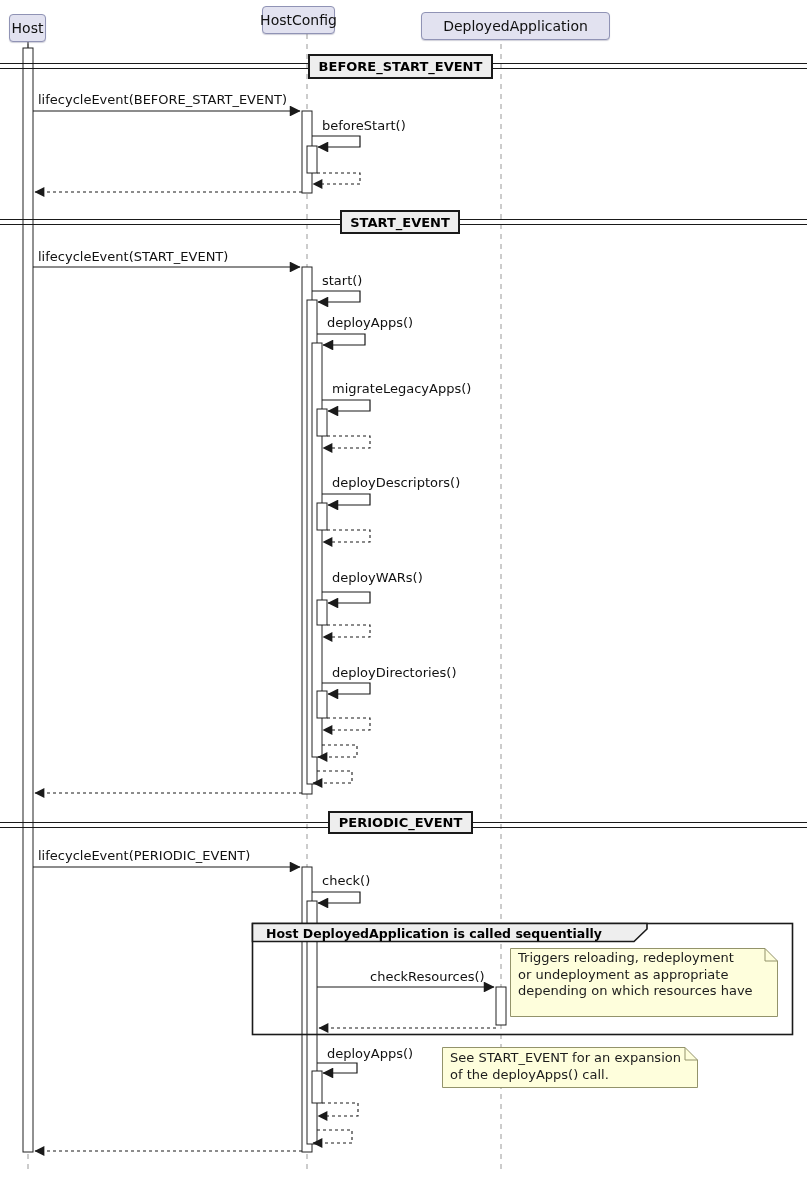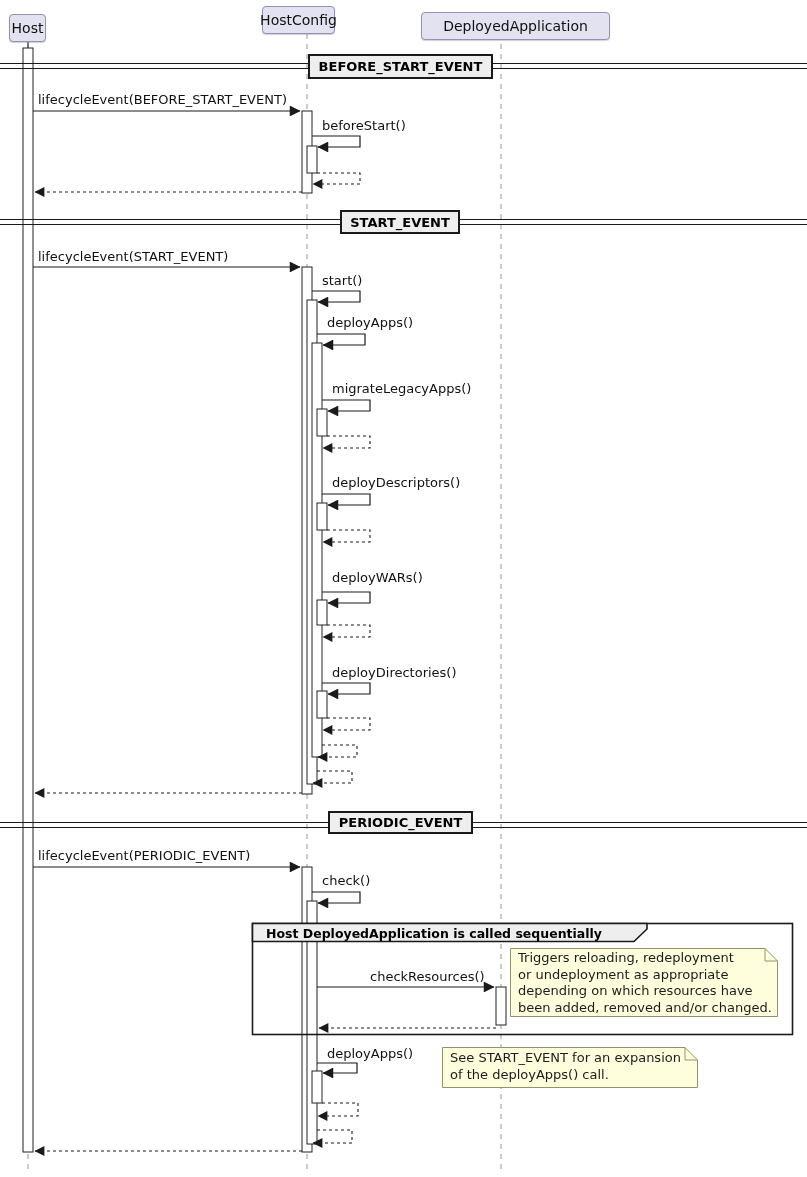--- a/index.html
+++ b/index.html
@@ -127,20 +127,19 @@
   <div class="m" style="left:332px;top:665px;">deployDirectories()</div>
   <div class="m" style="left:38px;top:848px;">lifecycleEvent(PERIODIC_EVENT)</div>
   <div class="m" style="left:322px;top:873px;">check()</div>
   <div class="m" style="left:322px;top:969px;margin-left:48px;">checkResources()</div>
   <div class="m" style="left:327px;top:1046px;">deployApps()</div>
 
   <div class="note" style="left:518px;top:950px;">
     <div>Triggers reloading, redeployment</div>
     <div>or undeployment as appropriate</div>
     <div>depending on which resources have</div>
-    <div>been added, removed and/or changed.</div>
   </div>
   <div class="note" style="left:450px;top:1050px;">
     <div>See START_EVENT for an expansion</div>
     <div>of the deployApps() call.</div>
   </div>
 
 </div>
 
 </body></html>

